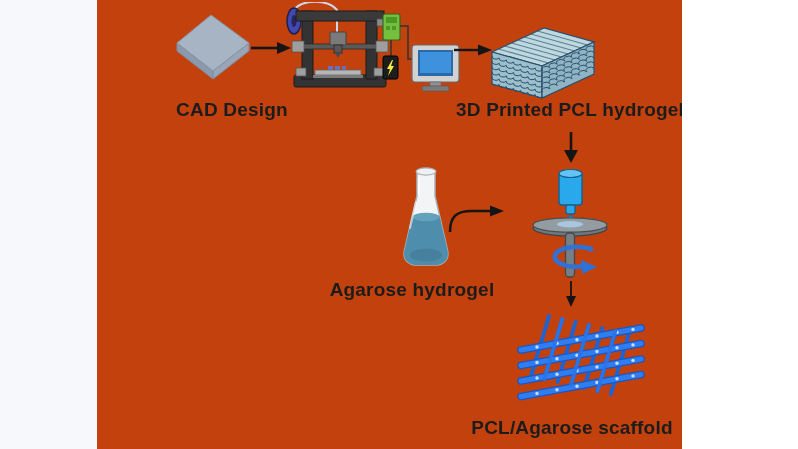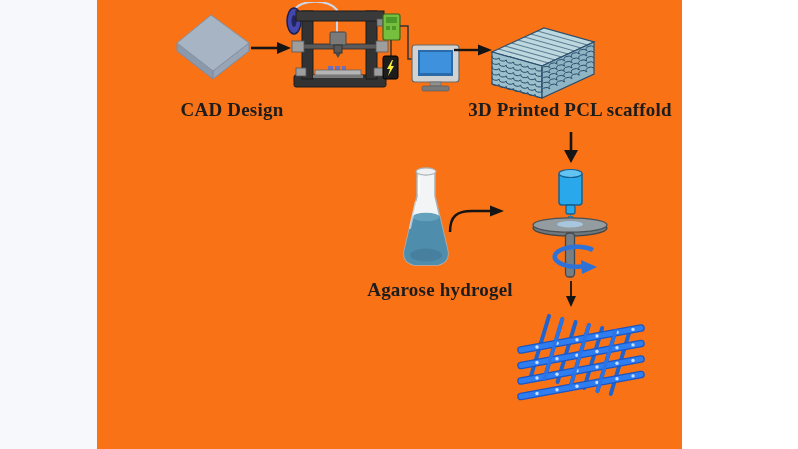--- a/index.html
+++ b/index.html
@@ -1,21 +1,21 @@
 <!DOCTYPE html>
 <html><head>
 <meta charset="utf-8">
 <style>
   html,body{margin:0;padding:0;background:#ffffff;}
   #canvas{
     position:relative;
     width:682px;height:449px;
-    background:#f97316;
+    background:#c2410c;
     overflow:hidden;
-    font-family:Liberation Serif, serif;
+    font-family:Liberation Sans, sans-serif;
   }
   .margin-strip{position:absolute;top:0;height:449px;background:#f7f8fc;}
   .abs{position:absolute;}
   .diagram-label{
     position:absolute;
     transform:translateX(-50%);
     white-space:nowrap;
     font-weight:700;
     font-size:19px;
     color:#1c1c1c;
@@ -134,21 +134,21 @@
         <path d="M56.5,55 a4,2.6 0 0 1 7.4,-3.4 a4,2.6 0 0 1 7.4,-3.4 a4,2.6 0 0 1 7.4,-3.4 a4,2.6 0 0 1 7.4,-3.4 a4,2.6 0 0 1 7.4,-3.4 a4,2.6 0 0 1 7.4,-3.4 a4,2.6 0 0 1 7.4,-3.4"></path>
         <path d="M56.5,60.3 a4,2.6 0 0 1 7.4,-3.4 a4,2.6 0 0 1 7.4,-3.4 a4,2.6 0 0 1 7.4,-3.4 a4,2.6 0 0 1 7.4,-3.4 a4,2.6 0 0 1 7.4,-3.4 a4,2.6 0 0 1 7.4,-3.4 a4,2.6 0 0 1 7.4,-3.4"></path>
         <path d="M56.5,65.6 a4,2.6 0 0 1 7.4,-3.4 a4,2.6 0 0 1 7.4,-3.4 a4,2.6 0 0 1 7.4,-3.4 a4,2.6 0 0 1 7.4,-3.4 a4,2.6 0 0 1 7.4,-3.4 a4,2.6 0 0 1 7.4,-3.4 a4,2.6 0 0 1 7.4,-3.4"></path>
         <path d="M56.5,70.9 a4,2.6 0 0 1 7.4,-3.4 a4,2.6 0 0 1 7.4,-3.4 a4,2.6 0 0 1 7.4,-3.4 a4,2.6 0 0 1 7.4,-3.4 a4,2.6 0 0 1 7.4,-3.4 a4,2.6 0 0 1 7.4,-3.4 a4,2.6 0 0 1 7.4,-3.4"></path>
         <path d="M56.5,76.2 a4,2.6 0 0 1 7.4,-3.4 a4,2.6 0 0 1 7.4,-3.4 a4,2.6 0 0 1 7.4,-3.4 a4,2.6 0 0 1 7.4,-3.4 a4,2.6 0 0 1 7.4,-3.4 a4,2.6 0 0 1 7.4,-3.4 a4,2.6 0 0 1 7.4,-3.4"></path>
       </g>
     </svg>
   </div>
 
   <div class="diagram-label" style="left:232px;top:99px;">CAD Design</div>
-  <div class="diagram-label" style="left:570px;top:99px;">3D Printed PCL scaffold</div>
+  <div class="diagram-label" style="left:570px;top:99px;">3D Printed PCL hydrogel</div>
 
   <div class="abs" style="left:562px;top:132px;">
     <svg width="18" height="32" viewBox="0 0 18 32">
       <line x1="9" y1="0" x2="9" y2="19" stroke="#151515" stroke-width="2.6"></line>
       <polygon points="2,18 16,18 9,31" fill="#151515"></polygon>
     </svg>
   </div>
 
   <div class="abs" style="left:396px;top:166px;">
     <svg width="62" height="112" viewBox="0 0 62 112">
@@ -181,21 +181,21 @@
       <ellipse cx="45" cy="58" rx="37" ry="7.2" fill="#939ca0" stroke="#4a5054" stroke-width="1.3"></ellipse>
       <ellipse cx="45" cy="57.2" rx="13" ry="3.2" fill="#a9c9e2" opacity="0.95"></ellipse>
 
       <rect x="40.5" y="66" width="9" height="44" rx="3.5" fill="#787f84" stroke="#41474b" stroke-width="1.3"></rect>
 
       <path d="M68,83 A22,10 0 1 0 60,99" fill="none" stroke="#2e72d8" stroke-width="4.5"></path>
       <polygon points="56,93 72,100 57,107" fill="#2e72d8"></polygon>
     </svg>
   </div>
 
-  <div class="diagram-label" style="left:440px;top:279px;">Agarose hydrogel</div>
+  <div class="diagram-label" style="left:412px;top:279px;">Agarose hydrogel</div>
 
   <div class="abs" style="left:564px;top:281px;">
     <svg width="14" height="28" viewBox="0 0 14 28">
       <line x1="7" y1="0" x2="7" y2="16" stroke="#151515" stroke-width="1.8"></line>
       <polygon points="2,15 12,15 7,26" fill="#151515"></polygon>
     </svg>
   </div>
 
   <div class="abs" style="left:517px;top:314px;">
     <svg width="136" height="100" viewBox="0 0 136 100">
@@ -252,14 +252,15 @@
       </g>
 
       <g stroke="#2a74e8" stroke-width="3.6" stroke-linecap="round" opacity="0.95">
         <line x1="45.3" y1="5" x2="27.3" y2="65"></line>
         <line x1="71.9" y1="11" x2="53.9" y2="71"></line>
         <line x1="98.5" y1="17" x2="80.5" y2="77"></line>
       </g>
     </svg>
   </div>
 
+  <div class="diagram-label" style="left:572px;top:417px;">PCL/Agarose scaffold</div>
 
 </div>
 
 </body></html>

